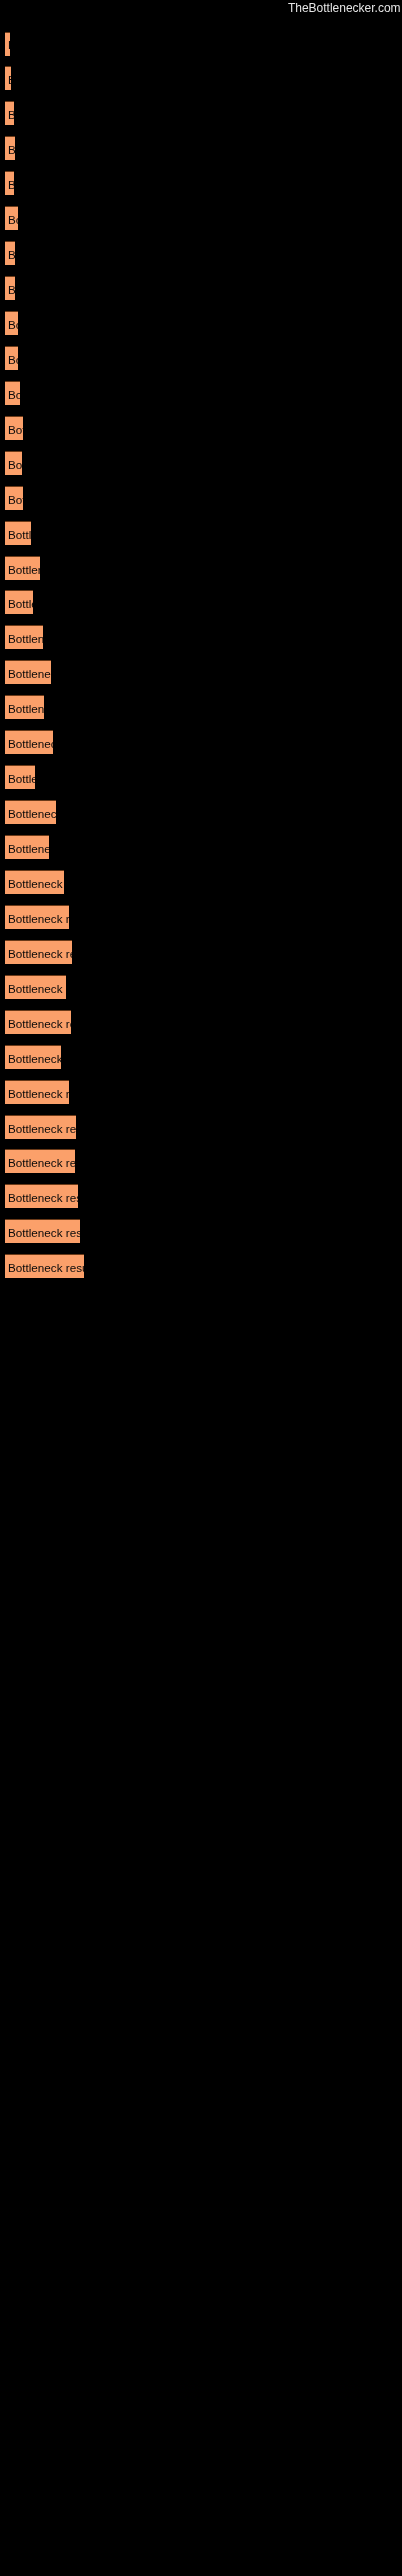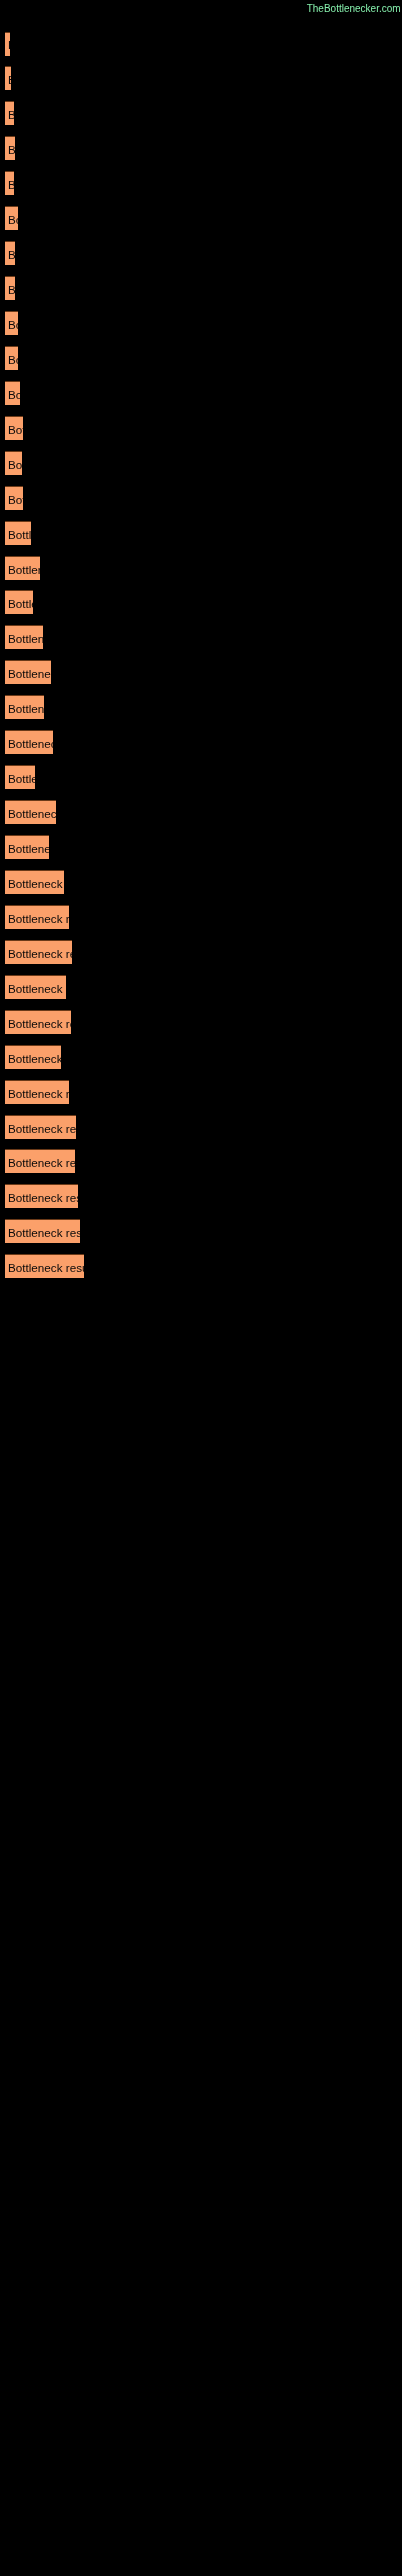--- a/index.html
+++ b/index.html
@@ -32,23 +32,23 @@
     left: 0;
     top: 0;
     width: 403px;
     height: 21px;
     box-sizing: border-box;
     padding-right: 2.4px;
     text-align: right;
   }
   .site-title {
     display: inline-block;
-    color: #86efac;
+    color: #e5e5e5;
     font-family: "Liberation Sans", sans-serif;
-    font-size: 10px;
+    font-size: 12px;
     line-height: 17.7px;
     letter-spacing: 0px;
     white-space: nowrap;
   }
 
   
   .plot-area {
     position: absolute;
     left: 0;
     top: 21px;

